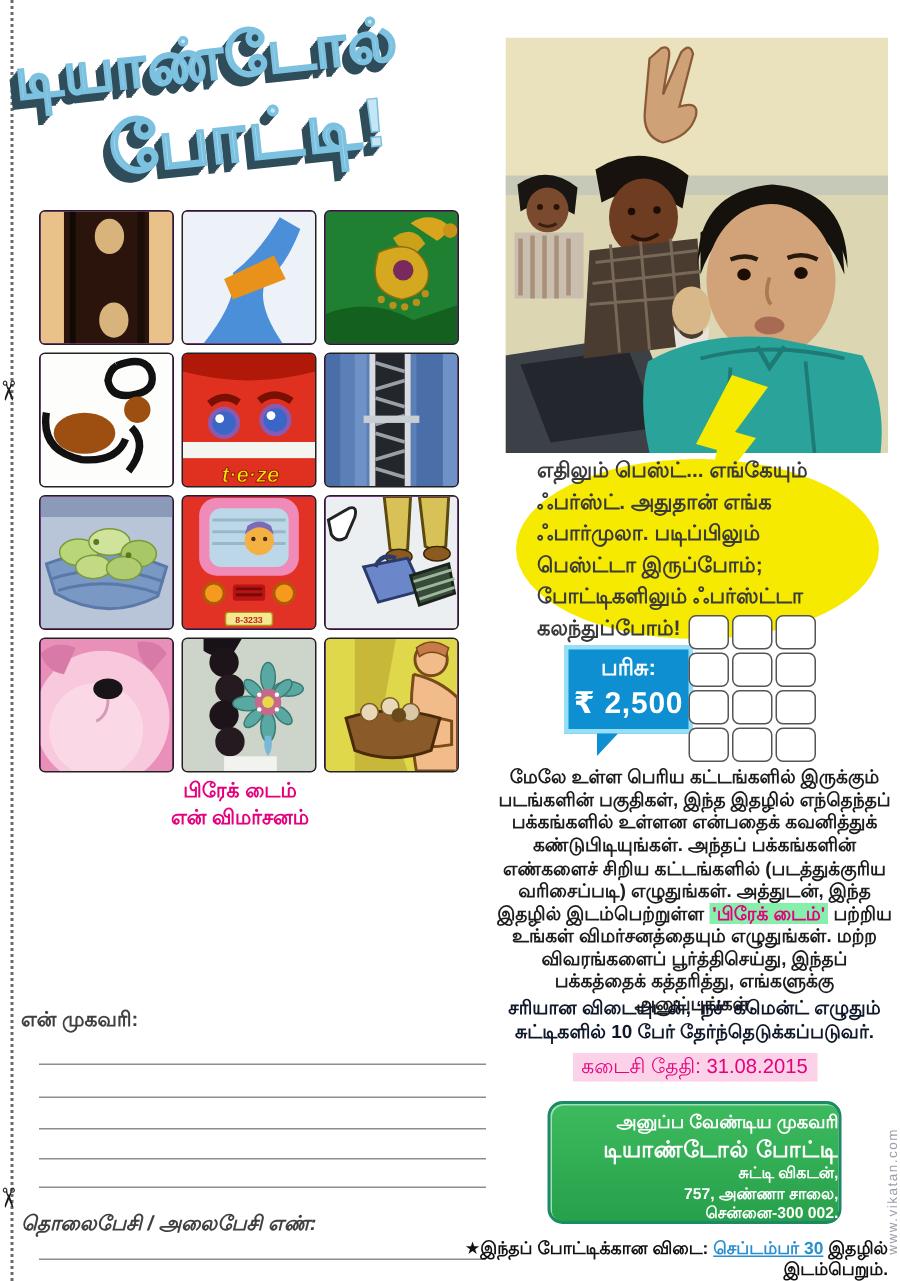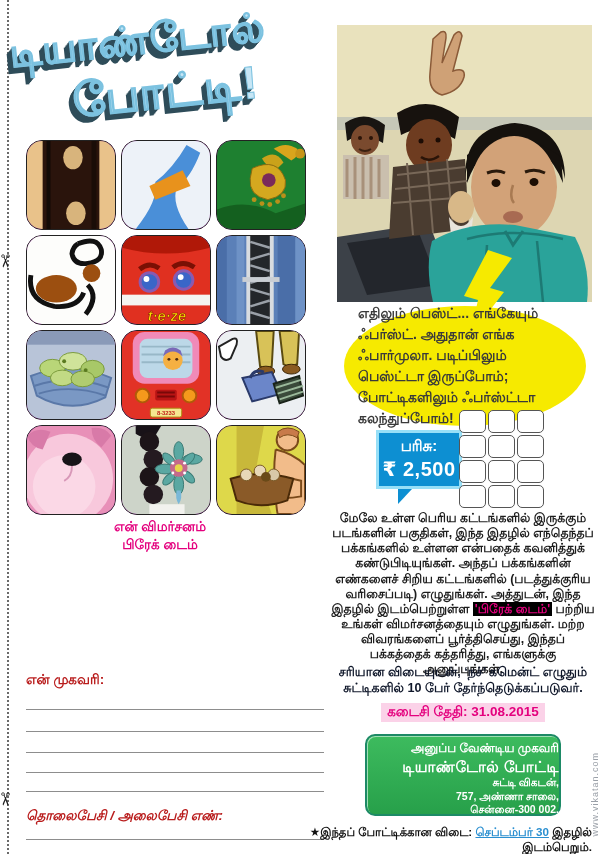--- a/index.html
+++ b/index.html
@@ -14,27 +14,27 @@
 
   
   .title { position:absolute; left:12px; top:14px; width:330px; transform:rotate(-6deg); font-weight:bold; color:#c7e6f5; -webkit-text-stroke:1px #7cc2e0; }
   .title .l1 { font-size:40px; letter-spacing:1px;
     text-shadow:-1px 1px 0 #2f4d5a,-2px 2px 0 #2f4d5a,-3px 3px 0 #2f4d5a,-4px 4px 0 #2f4d5a,-5px 5px 0 #2f4d5a,-6px 6px 0 #2f4d5a; }
   .title .l2 { font-size:46px; margin:-2px 0 0 58px; letter-spacing:2px;
     text-shadow:-1px 1px 0 #2f4d5a,-2px 2px 0 #2f4d5a,-3px 3px 0 #2f4d5a,-4px 4px 0 #2f4d5a,-5px 5px 0 #2f4d5a,-6px 6px 0 #2f4d5a; }
 
   
   .tile-grid { position:absolute; left:26px; top:140px; display:grid; grid-template-columns:repeat(3,90px); grid-auto-rows:90px; gap:5px; }
-  .tile { width:90px; height:90px; border:1px solid #222; border-radius:16px; overflow:hidden; background:#a21caf; }
+  .tile { width:90px; height:90px; border:1px solid #222; border-radius:4px; overflow:hidden; background:#a21caf; }
   .tile svg { width:100%; height:100%; display:block; }
 
   .caption { position:absolute; left:60px; top:518px; width:200px; text-align:center; color:#e4007e; font-weight:bold; font-size:13.5px; line-height:1.35; }
 
   
-  .form-label { position:absolute; left:26px; font-size:13.5px; font-weight:bold; color:#b91c1c; }
+  .form-label { position:absolute; left:14px; font-size:13.5px; font-weight:bold; color:#404040; }
   .addr-label { top:672px; }
   .phone-label { top:808px;font-style:italic; }
   .wline { position:absolute; left:26px; width:298px; height:1px; background:#8d8d8d; }
 
   
   .photo { position:absolute; left:337px; top:25px; width:255px; height:277px; }
   .photo svg { width:100%; height:100%; display:block; }
 
   .bubble-tail { position:absolute; left:420px; top:244px; width:120px; height:100px; }
   .bubble { position:absolute; left:344px; top:306px; width:242px; height:120px; background:#f6ea00; border-radius:50%; display:flex; align-items:center; justify-content:center; }
@@ -42,24 +42,24 @@
 
   .prize { position:absolute; left:376px; top:430px; width:86px; background:#0d8fd2; border:3px solid #97dff7; text-align:center; color:#fff; padding:4px 2px 5px; }
   .prize .plabel { font-size:15px; font-weight:bold; }
   .prize .pamount { font-size:20px; font-weight:bold; letter-spacing:0.5px; }
   .prize-tail { position:absolute; left:398px; top:489px; width:0; height:0; border-top:15px solid #0d8fd2; border-right:14px solid transparent; }
 
   .answer-grid { position:absolute; left:459px; top:410px; display:grid; grid-template-columns:repeat(3,27px); grid-auto-rows:23px; gap:2px; }
   .abox { width:27px; height:23px; background:#fff; border:1.5px solid #555; border-radius:5px; }
 
   .instructions { position:absolute; left:331px; top:511px; width:264px; font-size:12.4px; font-weight:bold; color:#1c1c1c; text-align:center; line-height:1.22; }
-  .hl-pink { color:#e4007e; background:#000000; padding:0 2px; }
+  .hl-pink { color:#e4007e; background:#86efac; padding:0 2px; }
   .note { position:absolute; left:331px; top:664px; width:264px; font-size:12.6px; font-weight:bold; color:#0f172a; text-align:center; line-height:1.3; }
   .deadline-wrap { position:absolute; left:331px; top:702px; width:264px; text-align:center; }
-  .deadline { display:inline-block; background:#fbd2e8; color:#e4007e; font-weight:bold; font-size:13.5px; padding:1px 6px; }
+  .deadline { display:inline-block; background:#fbd2e8; color:#e4007e; font-weight:normal; font-size:13.5px; padding:1px 6px; }
 
   .address-box { position:absolute; left:365px; top:734px; width:196px; height:82px; background:linear-gradient(#3dbb5e,#27a04a); border:2px solid #1d8a66; border-radius:10px; box-shadow:inset 1px 1px 0 #9fe0b4; color:#fff; text-align:right; padding-top:5px; line-height:1.3; }
   .address-box .ah { font-size:12px; font-weight:bold; }
   .address-box .ac { font-size:15px; font-weight:bold; letter-spacing:0.5px; }
   .address-box .al { font-size:10.5px; font-weight:bold; }
 
   .footer { position:absolute; left:240px; top:825px; width:352px; text-align:right; font-size:11.6px; font-weight:bold; color:#111; }
   .footer .blue { color:#2a8fd0;text-decoration:underline; }
 
   .watermark { position:absolute; right:0px; top:752px; writing-mode:vertical-rl; transform:rotate(180deg); font-size:9px; color:#9aa0a8; letter-spacing:1px; }
@@ -257,22 +257,22 @@
           <path d="M14,54 Q45,44 78,54 L72,76 Q45,86 20,76 Z" fill="#8a5a28" stroke="#4a2a08" stroke-width="2"></path>
           <circle cx="30" cy="50" r="6" fill="#e8d8b8" stroke="#7a5a28"></circle>
           <circle cx="44" cy="46" r="6" fill="#e8d8b8" stroke="#7a5a28"></circle>
           <circle cx="58" cy="50" r="6" fill="#d8c8a8" stroke="#7a5a28"></circle>
           <circle cx="50" cy="52" r="5" fill="#6a4a18"></circle>
         </svg>
       </div>
   </div>
 
   <div class="caption">
+    <div>பிரேக் டைம்</div>
     <div>என் விமர்சனம்</div>
-    <div>பிரேக் டைம்</div>
   </div>
 
   <div class="form-label addr-label">என் முகவரி:</div>
   <div class="wline" style="top:709px"></div>
   <div class="wline" style="top:731px"></div>
   <div class="wline" style="top:752px"></div>
   <div class="wline" style="top:772px"></div>
   <div class="wline" style="top:791px"></div>
   <div class="form-label phone-label">தொலைபேசி / அலைபேசி எண்:</div>
   <div class="wline" style="top:839px"></div>

